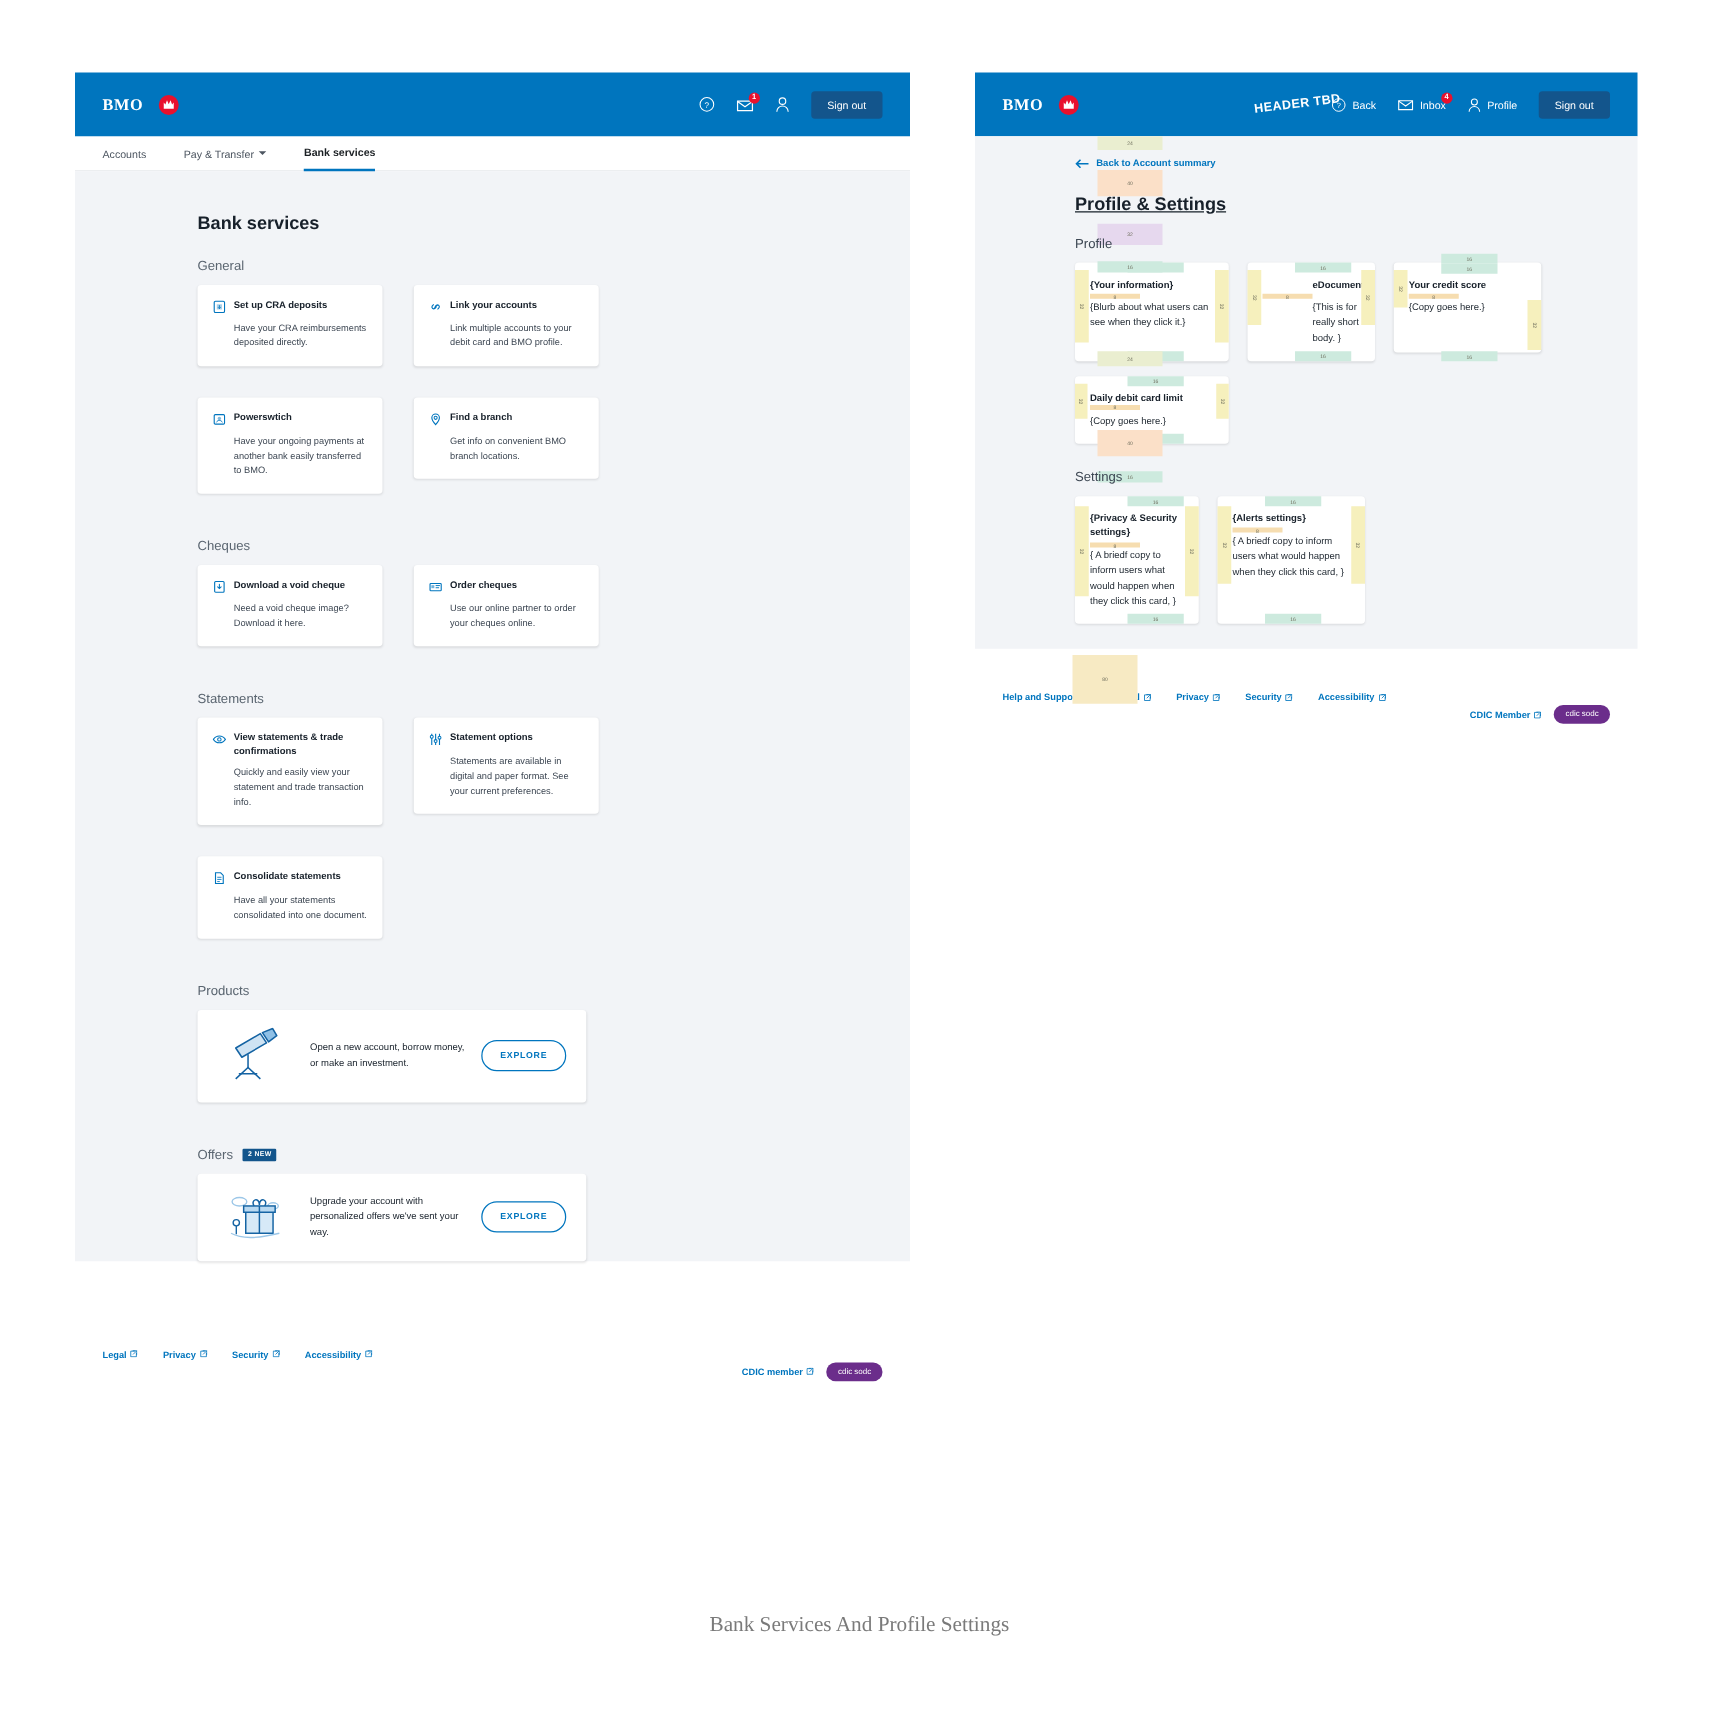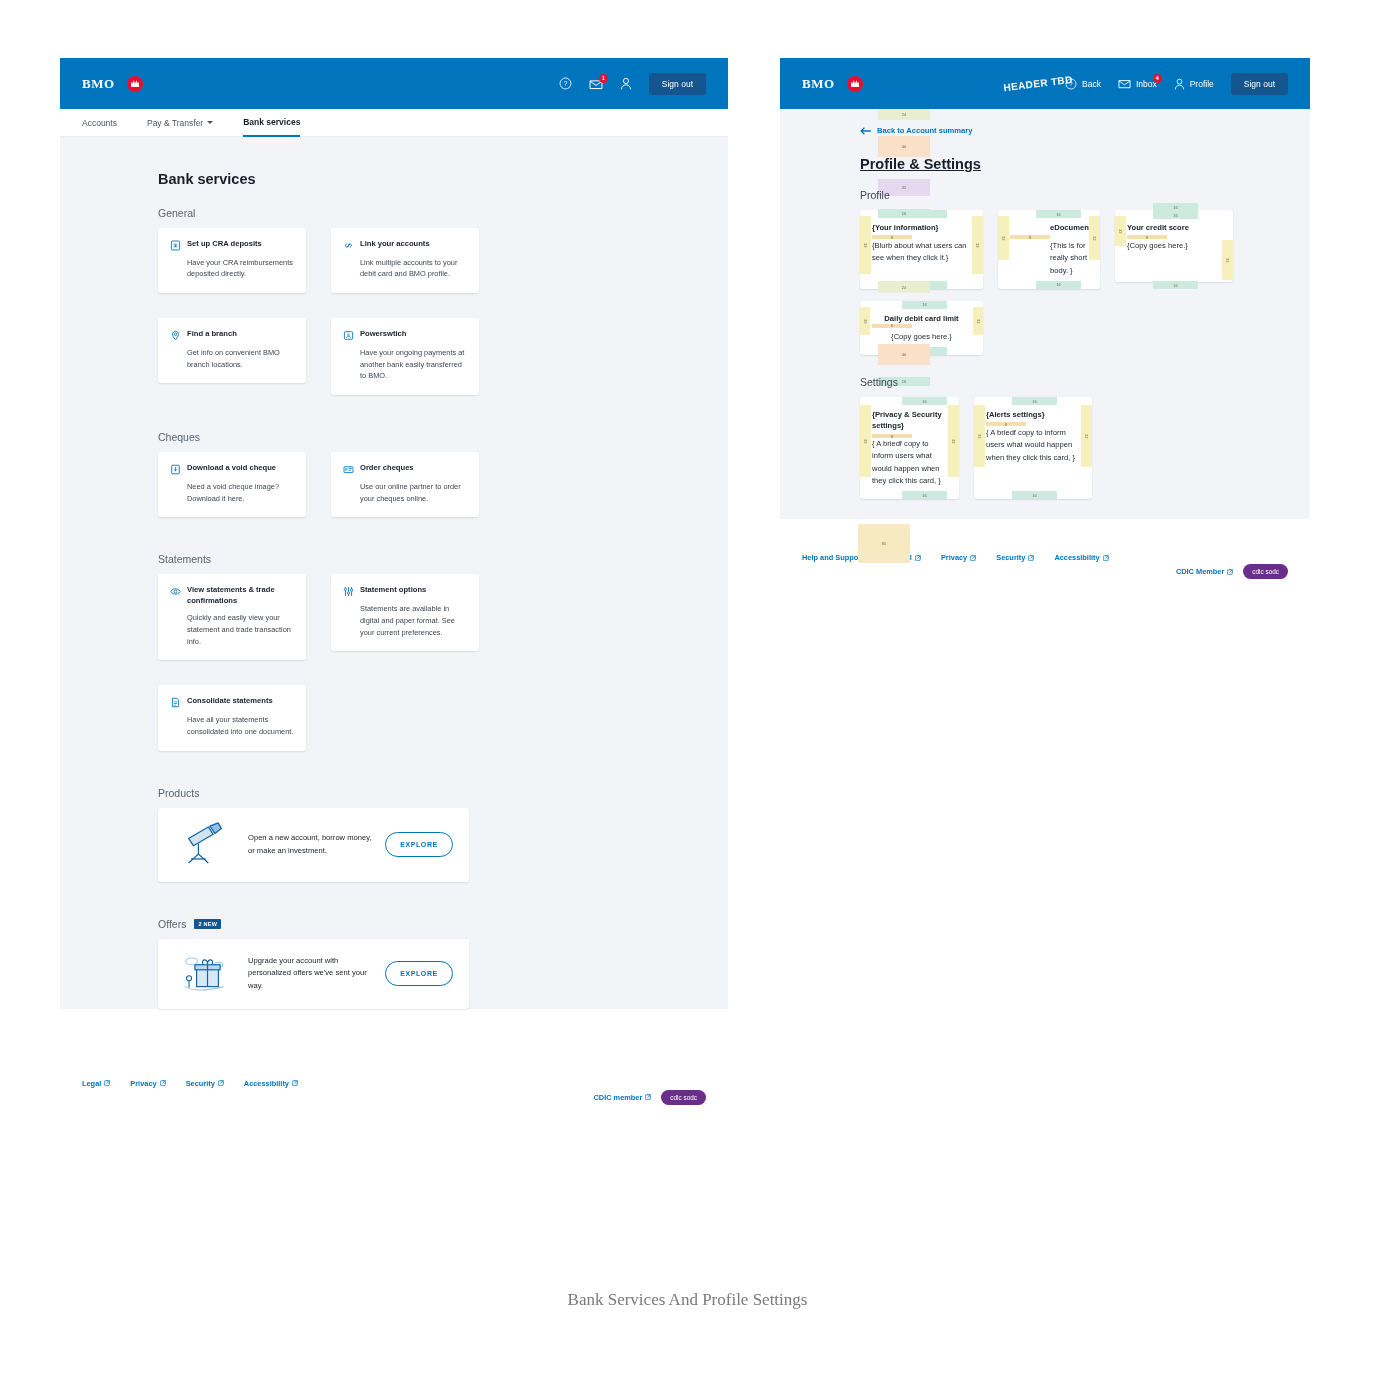--- a/index.html
+++ b/index.html
@@ -197,40 +197,40 @@
                 </svg>
               </span>
             <span class="svc-title">Link your accounts</span>
             </div>
           <div class="svc-body">Link multiple accounts to your debit card and BMO profile.</div>
         </div>
         <div class="svc-card">
           <div class="svc-head">
               <span class="ic">
                 <svg width="11" height="11" viewBox="0 0 16 16">
-                  <path d="M8 1.8c2.5 0 4.4 2 4.4 4.4 0 3.2-4.4 8-4.4 8S3.6 9.4 3.6 6.2C3.6 3.8 5.5 1.8 8 1.8z" fill="none" stroke="#0075be" stroke-width="1.3"></path>
-                  <circle cx="8" cy="6.2" r="1.8" fill="none" stroke="#0075be" stroke-width="1.2"></circle>
-                </svg>
-              </span>
-            <span class="svc-title">Find a branch</span>
-            </div>
-          <div class="svc-body">Get info on convenient BMO branch locations.</div>
-        </div>
-        <div class="svc-card">
-          <div class="svc-head">
-              <span class="ic">
-                <svg width="11" height="11" viewBox="0 0 16 16">
                   <rect x="2" y="2.5" width="12" height="11" rx="1.3" fill="none" stroke="#0075be" stroke-width="1.3"></rect>
                   <circle cx="8" cy="7" r="2" fill="#0075be" opacity=".5"></circle>
                   <path d="M4.5 11.5c.8-1.6 2-2.3 3.5-2.3s2.7.7 3.5 2.3" stroke="#0075be" stroke-width="1.1" fill="none"></path>
                 </svg>
               </span>
             <span class="svc-title">Powerswtich</span>
             </div>
           <div class="svc-body">Have your ongoing payments at another bank easily transferred to BMO.</div>
+        </div>
+        <div class="svc-card">
+          <div class="svc-head">
+              <span class="ic">
+                <svg width="11" height="11" viewBox="0 0 16 16">
+                  <path d="M8 1.8c2.5 0 4.4 2 4.4 4.4 0 3.2-4.4 8-4.4 8S3.6 9.4 3.6 6.2C3.6 3.8 5.5 1.8 8 1.8z" fill="none" stroke="#0075be" stroke-width="1.3"></path>
+                  <circle cx="8" cy="6.2" r="1.8" fill="none" stroke="#0075be" stroke-width="1.2"></circle>
+                </svg>
+              </span>
+            <span class="svc-title">Find a branch</span>
+            </div>
+          <div class="svc-body">Get info on convenient BMO branch locations.</div>
         </div>
       </div>
 
       <div class="section-title">Cheques</div>
       <div class="card-grid">
         <div class="svc-card">
           <div class="svc-head">
               <span class="ic">
                 <svg width="11" height="11" viewBox="0 0 16 16">
                   <rect x="2.5" y="1.8" width="11" height="12.4" rx="1.2" fill="none" stroke="#0075be" stroke-width="1.3"></rect>
@@ -476,21 +476,21 @@
           <div class="inner">
             <h4>Your credit score</h4>
             <p>{Copy goes here.}</p>
           </div>
         </div>
       </div>
 
       <div class="sp sp-green" style="left:18px; top:172px; width:52px; height:12px;">24</div>
 
       <div style="position:relative; margin-top:12px; display:flex;">
-        <div class="spec-card" style="width:123px;text-align:center;">
+        <div class="spec-card" style="width:123px;">
           <div class="sp sp-teal" style="left:42px; top:0; width:45px; height:8px; z-index:4;">16</div>
           <div class="sp sp-yel sp-vert" style="left:0; top:6px; width:10px; height:28px; z-index:4;">32</div>
           <div class="sp sp-yel sp-vert" style="right:0; top:6px; width:10px; height:28px; z-index:4;">32</div>
           <div class="sp sp-peach" style="left:12px; top:23px; width:40px; height:4px; z-index:4;">8</div>
           <div class="sp sp-teal" style="left:42px; bottom:0; width:45px; height:8px; z-index:4;">16</div>
           <div class="inner">
             <h4>Daily debit card limit</h4>
             <p>{Copy goes here.}</p>
           </div>
         </div>

